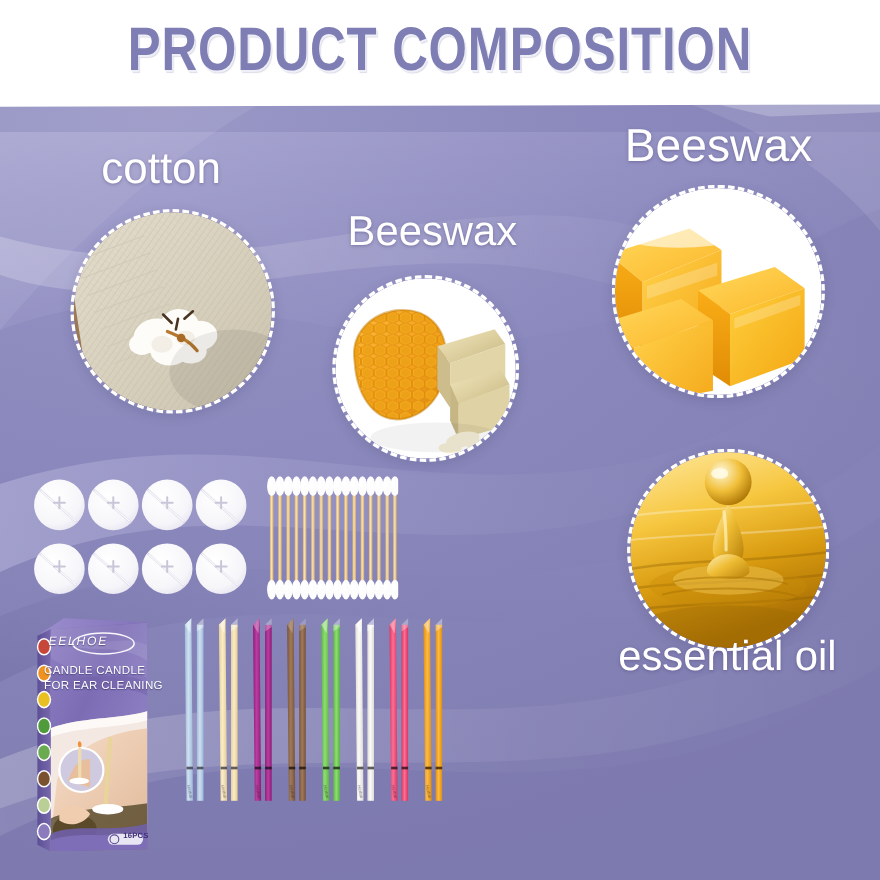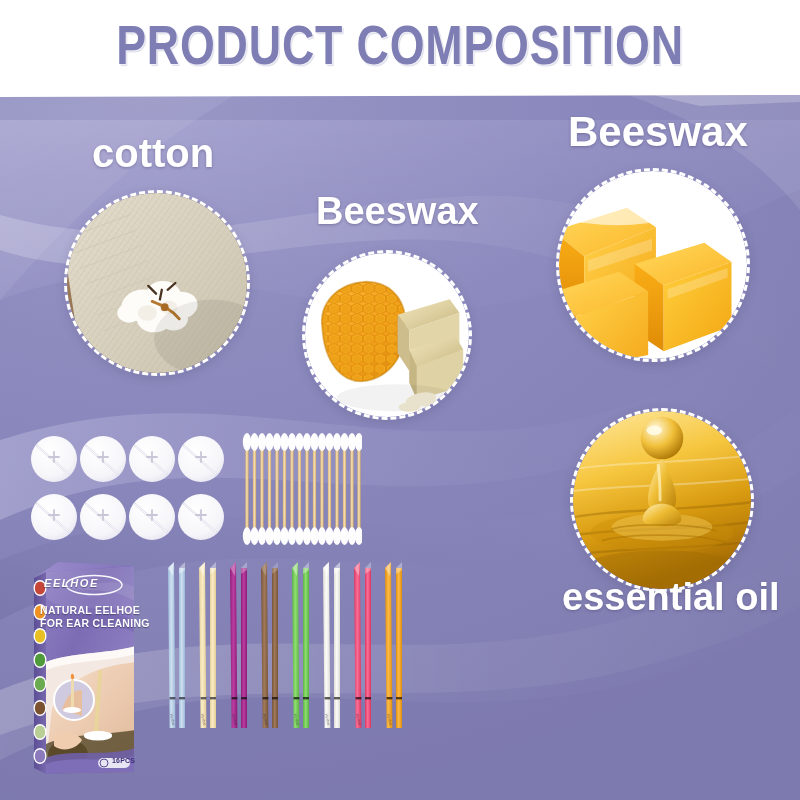--- a/index.html
+++ b/index.html
@@ -55,21 +55,21 @@
     z-index: 4;
     box-shadow: 0 3px 10px rgba(60,55,100,.18);
   }
   .circle .media { position: absolute; inset: 0; border-radius: 50%; overflow: hidden; }
   .circle svg { display: block; width: 100%; height: 100%; }
 
   .label {
     position: absolute;
     color: #ffffff;
     font-family: "Liberation Sans", sans-serif;
-    font-weight: 700;
+    font-weight: 400;
     white-space: nowrap;
     text-shadow: 0 1px 3px rgba(70,65,110,.45);
     z-index: 8;
   }
   #label-cotton      { left: 92px;  top: 131px; font-size: 40px; }
   #label-beeswax-mid { left: 316px; top: 190px; font-size: 38px; }
   #label-beeswax-top { left: 568px; top: 108px; font-size: 42px; }
   #label-oil         { left: 562px; top: 576px; font-size: 38px; }
 
   #circle-cotton  { left: 64px;  top: 190px; width: 186px; height: 186px; }
@@ -80,21 +80,21 @@
   
   #pads { position: absolute; left: 28px; top: 428px; width: 200px; height: 120px; z-index: 4; }
 
   
   #swabs { position: absolute; left: 240px; top: 430px; width: 122px; height: 116px; z-index: 4; }
 
   
   #box { position: absolute; left: 24px; top: 558px; width: 122px; height: 220px; z-index: 5; }
   .box-text {
     position: absolute; color: #ffffff; white-space: nowrap;
-    font-family: "Liberation Sans", sans-serif; font-weight: 700;
+    font-family: "Liberation Sans", sans-serif; font-weight: 400;
     text-shadow: 0 1px 1px rgba(40,35,80,.55);
   }
   #box-brand {
     left: 44px; top: 577px; font-size: 11px; letter-spacing: 1.6px;
     z-index: 7; font-style: italic;
   }
   #box-line1 { left: 40px; top: 604px; font-size: 10.5px; letter-spacing: .3px; z-index: 7; }
   #box-line2 { left: 40px; top: 617px; font-size: 10.5px; letter-spacing: .3px; z-index: 7; text-align: right; }
   #box-count {
     left: 112px; top: 757px; font-size: 7px; letter-spacing: .2px;
@@ -618,17 +618,17 @@
           <ellipse cx="16" cy="174" rx="5.2" ry="6.6" fill="#b9cf96"></ellipse>
         <ellipse cx="16" cy="198" rx="6.5" ry="8" fill="#ffffff"></ellipse>
           <ellipse cx="16" cy="198" rx="5.2" ry="6.6" fill="#8b7bbd"></ellipse>
       </g>
     </g>
 
     <ellipse cx="70" cy="27" rx="28" ry="9.5" fill="none" stroke="#ffffff" stroke-width="1.4" opacity=".95"></ellipse>
   </svg>
 
   <div class="box-text" id="box-brand">EELHOE</div>
-  <div class="box-text" id="box-line1">NATURAL EELHOE</div>
+  <div class="box-text" id="box-line1">CANDLE CANDLE</div>
   <div class="box-text" id="box-line2">FOR EAR CLEANING</div>
   <div class="box-text" id="box-count">16PCS</div>
 
 </div>
 
 </body></html>

